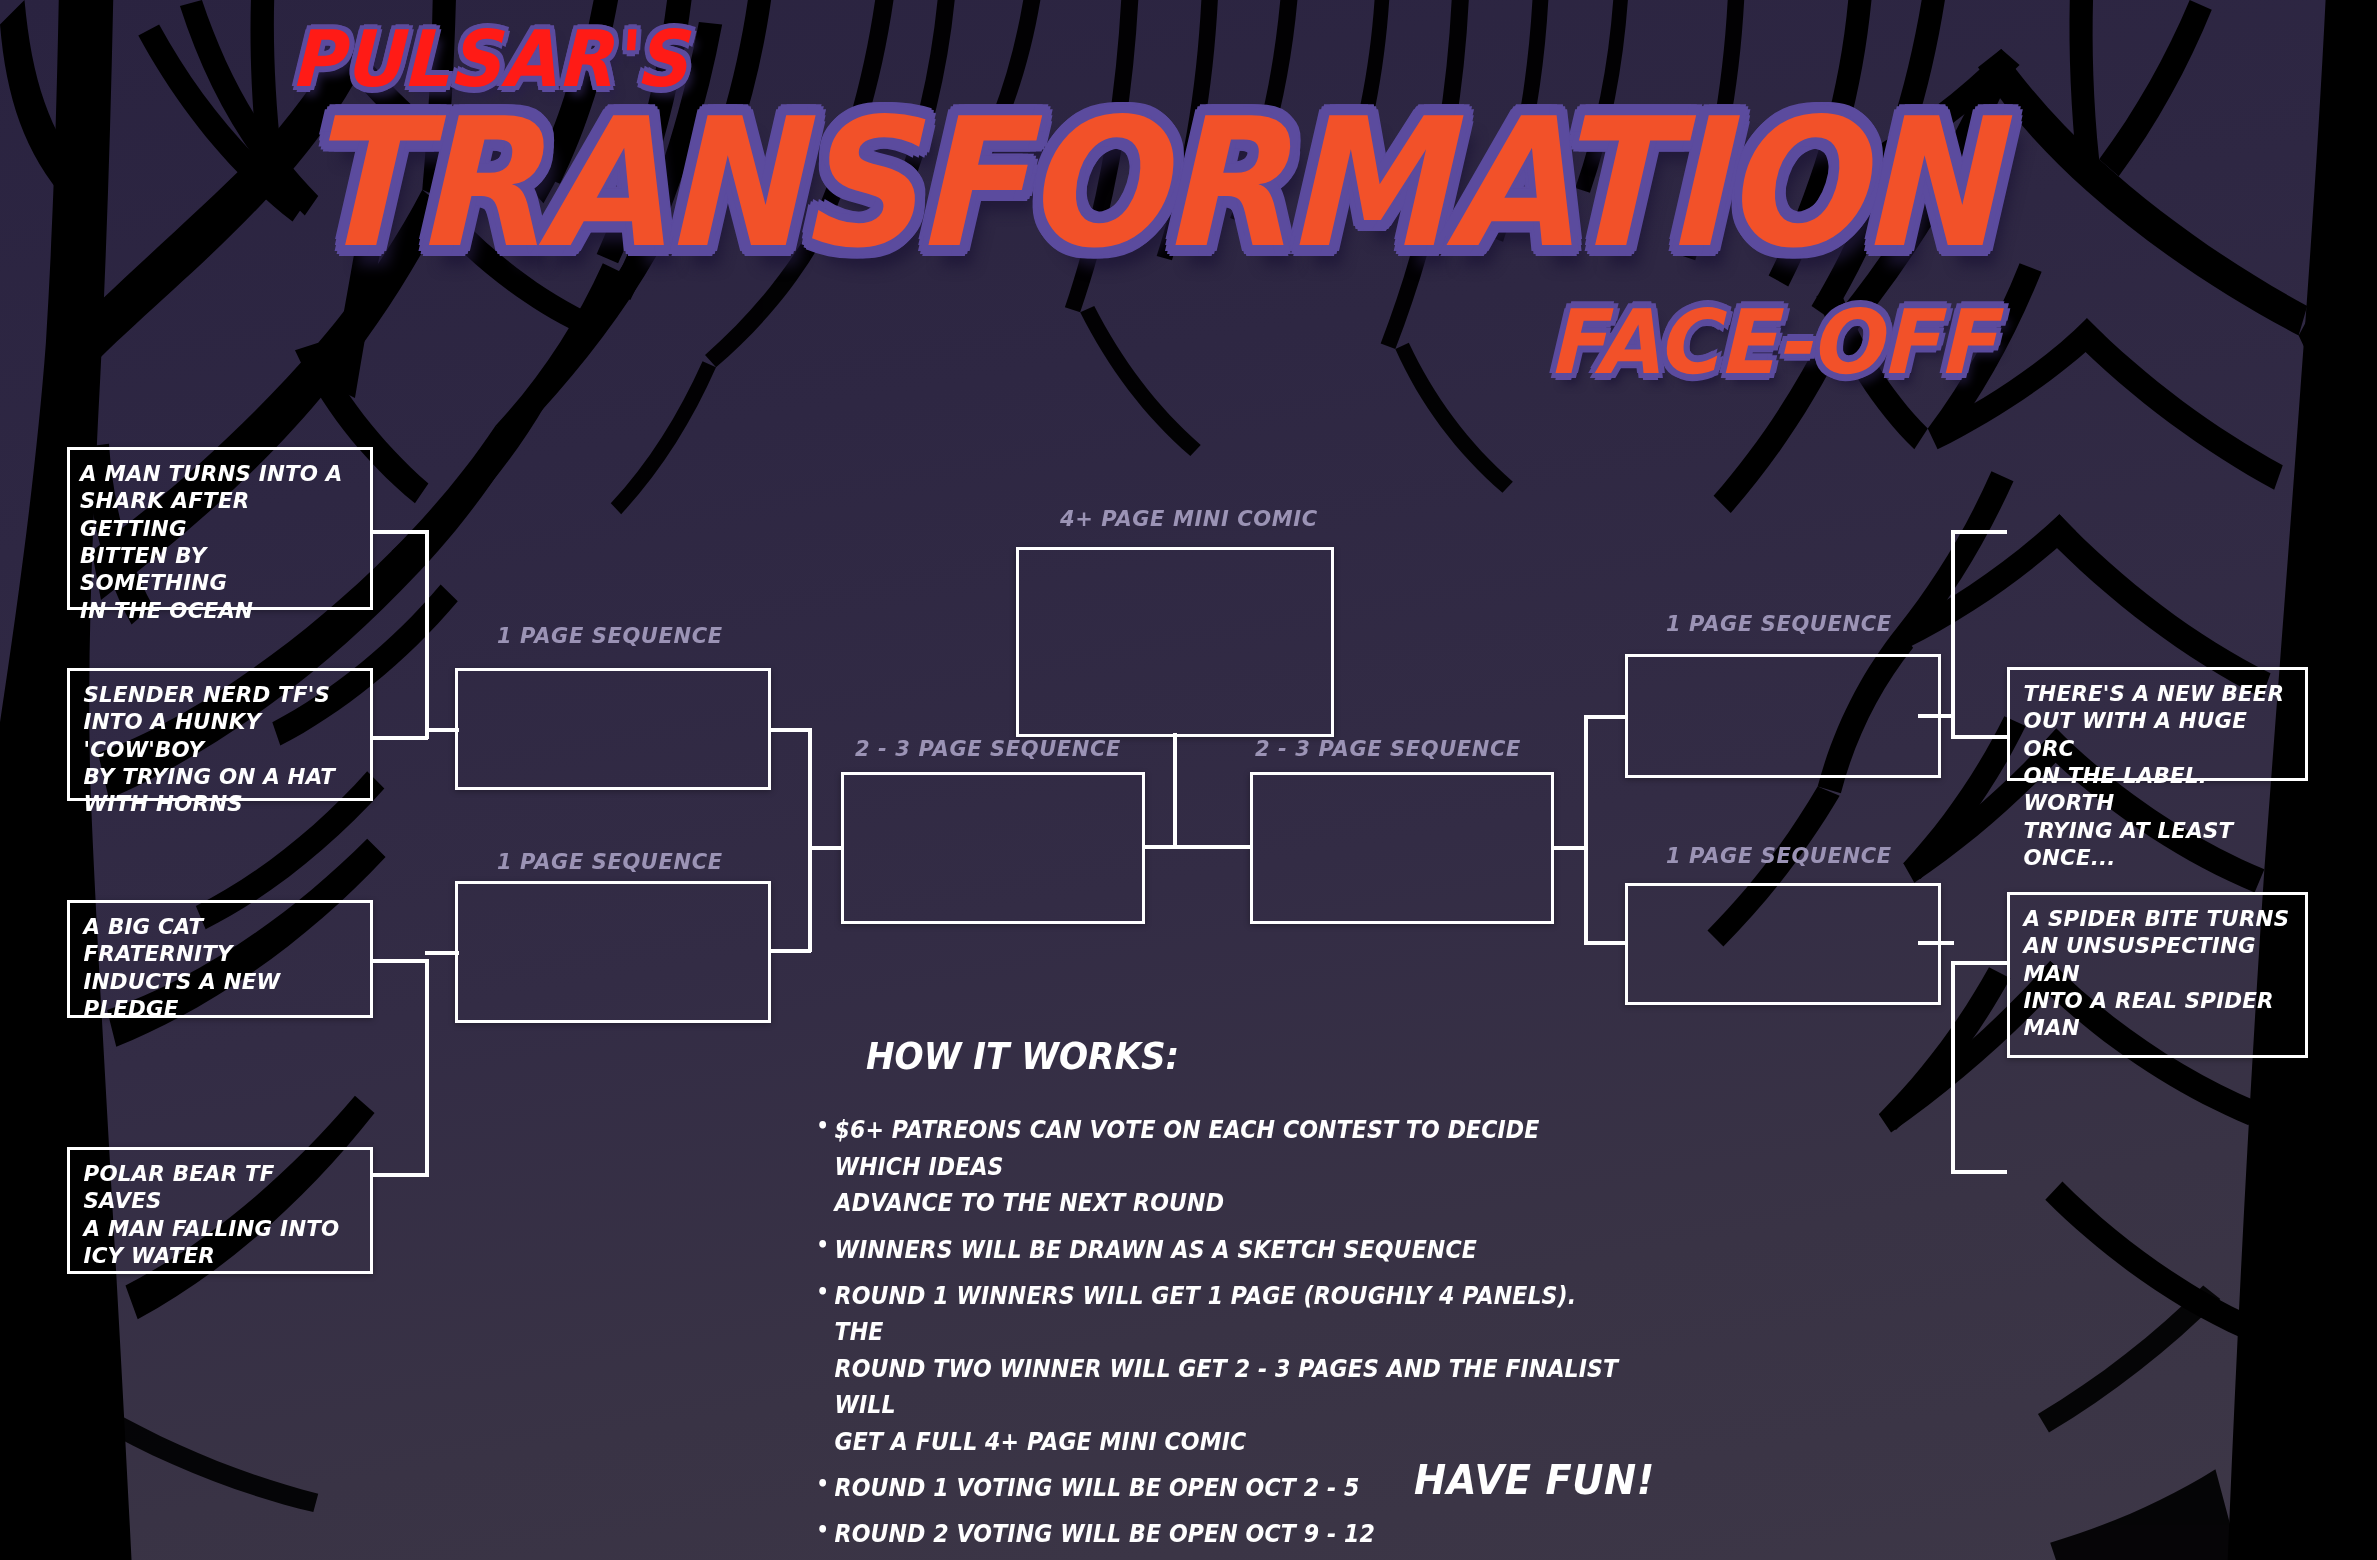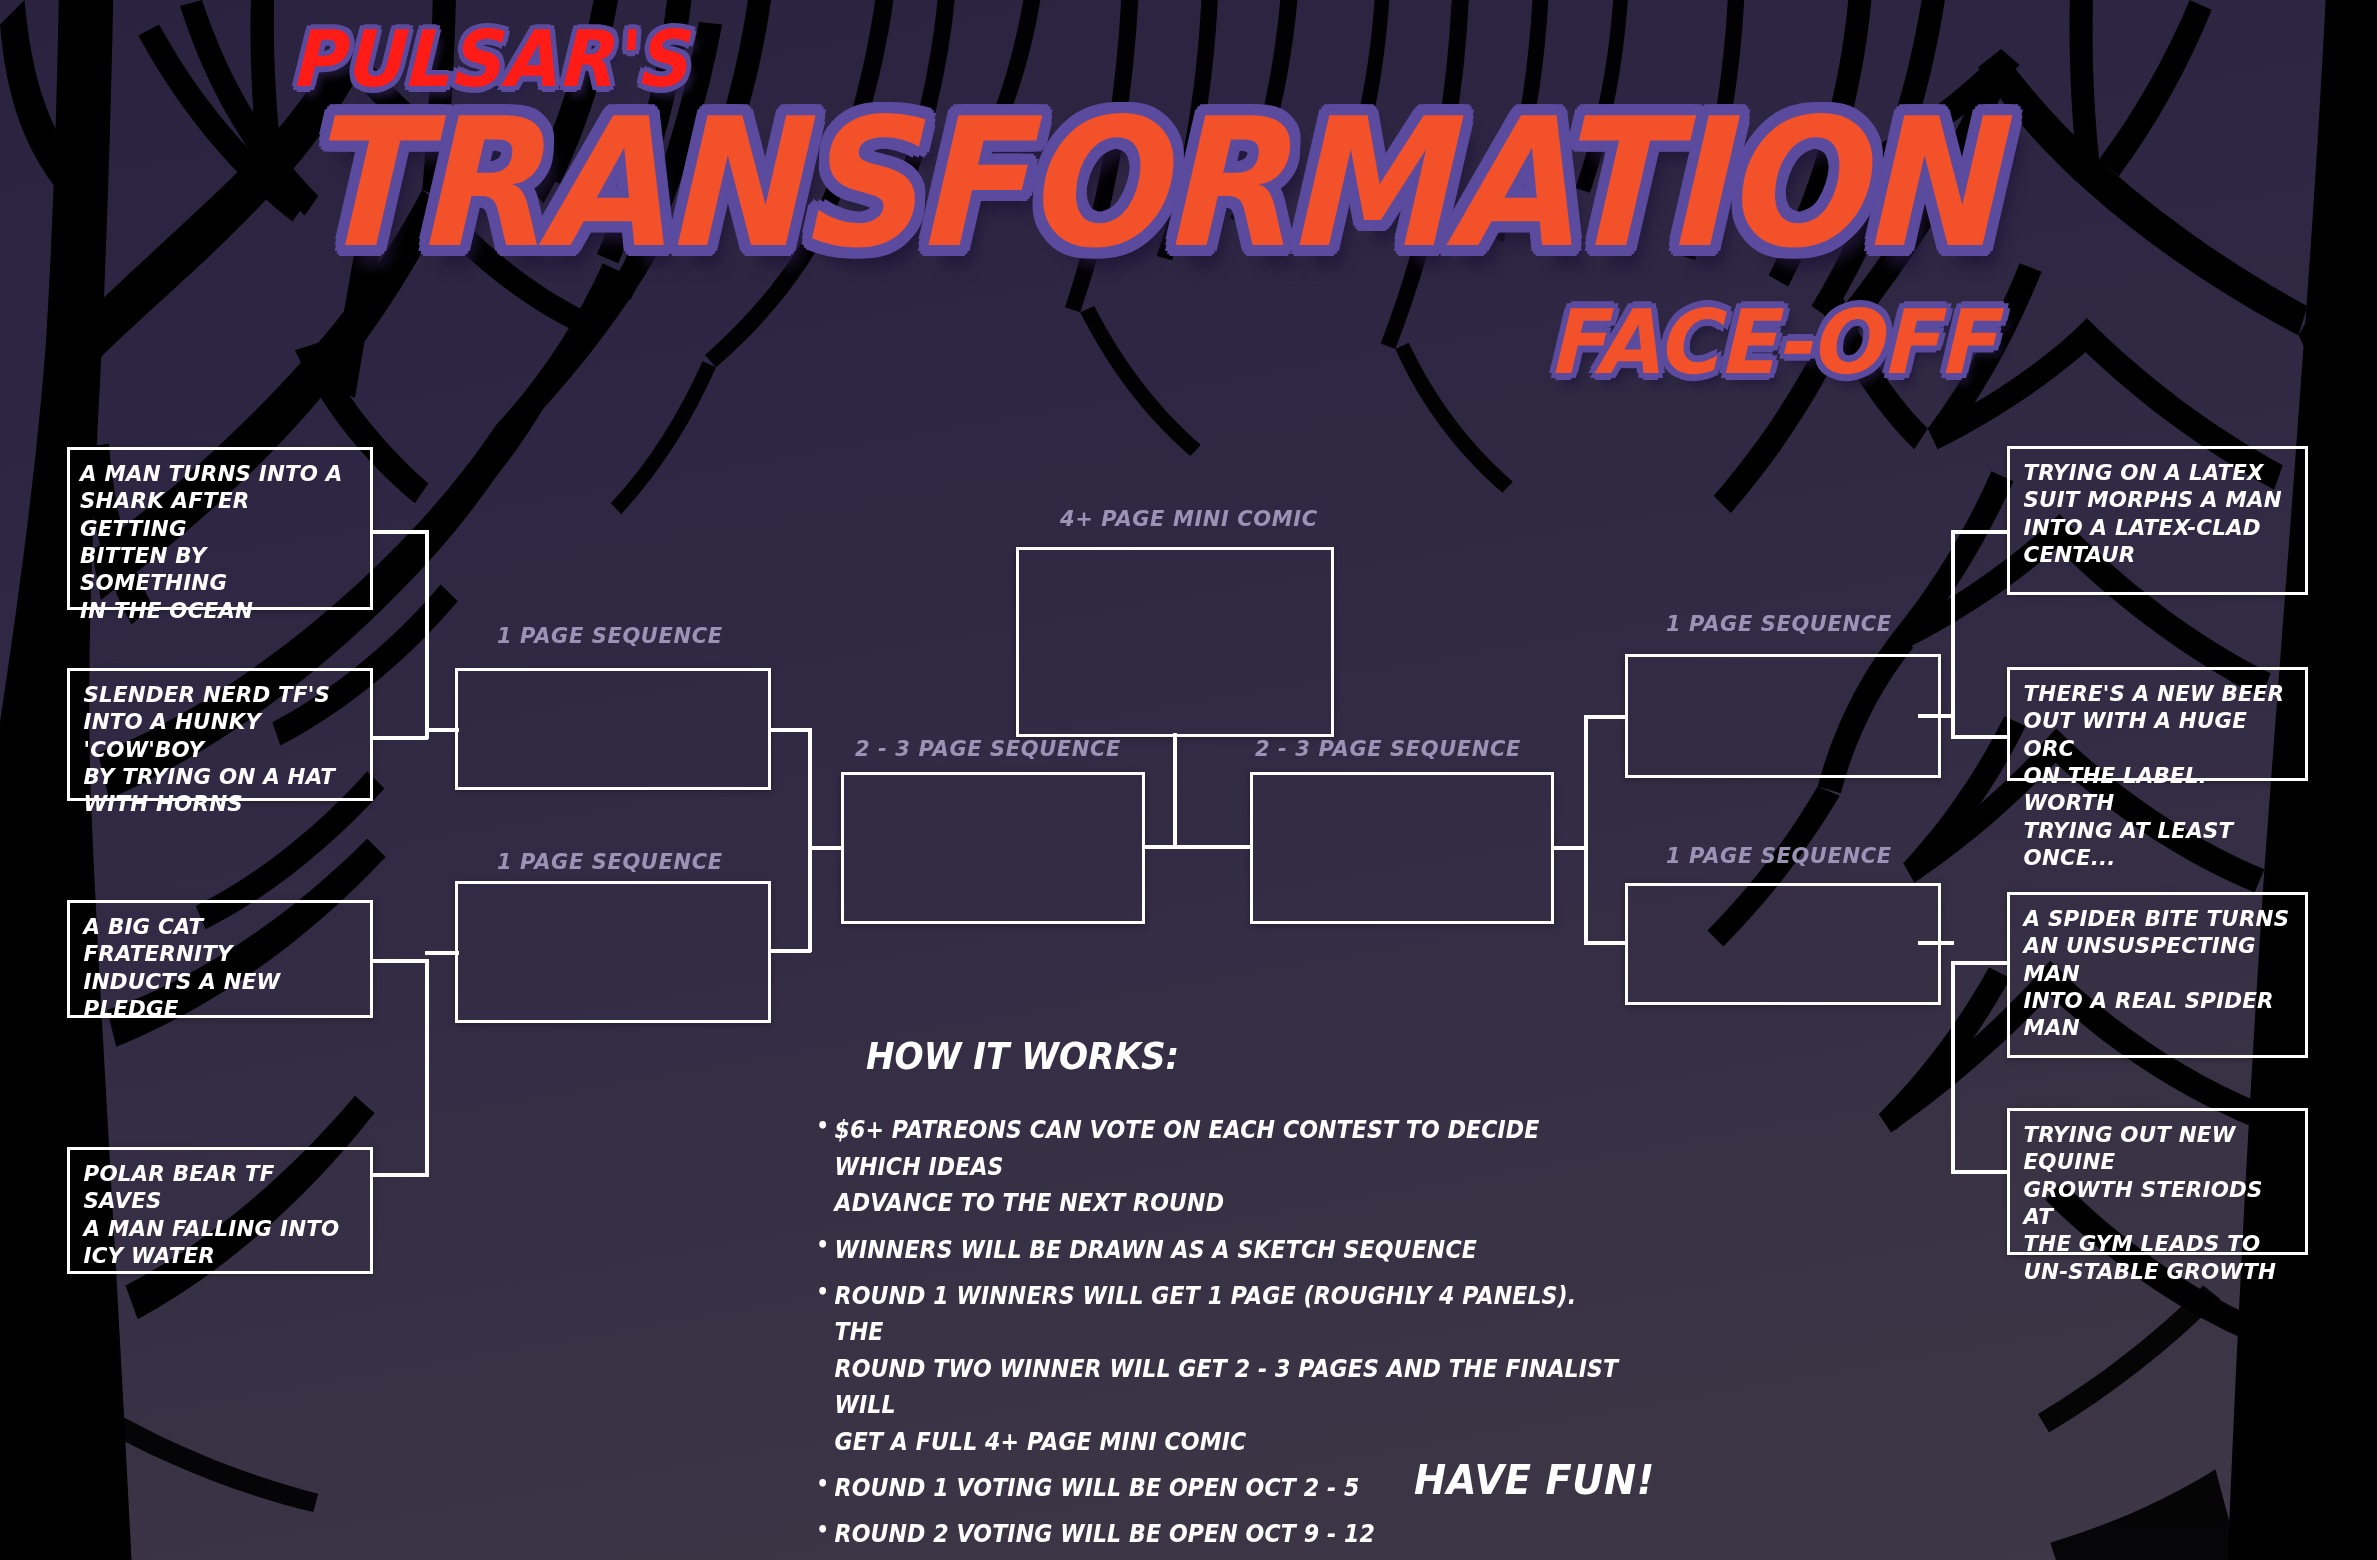--- a/index.html
+++ b/index.html
@@ -265,36 +265,28 @@
   <div class="bbox" style="left:67px;  top:900px; width:306px; height:118px;">A BIG CAT FRATERNITY
 INDUCTS A NEW PLEDGE</div>
   <div class="bbox" style="left:67px;  top:668px; width:306px; height:133px;">SLENDER NERD TF'S
 INTO A HUNKY 'COW'BOY
 BY TRYING ON A HAT
 WITH HORNS</div>
   <div class="bbox" style="left:67px;  top:1115px; width:306px; height:127px;margin-top:32px;">POLAR BEAR TF SAVES
 A MAN FALLING INTO
 ICY WATER</div>
 
-  <div class="bbox" style="left:2007px; top:446px;  width:301px; height:149px;">TRYING ON A LATEX
-SUIT MORPHS A MAN
-INTO A LATEX-CLAD
-CENTAUR</div>
   <div class="bbox" style="left:2007px; top:667px; width:301px; height:114px;">THERE'S A NEW BEER
 OUT WITH A HUGE ORC
 ON THE LABEL. WORTH
 TRYING AT LEAST ONCE...</div>
   <div class="bbox" style="left:2007px; top:892px; width:301px; height:166px;">A SPIDER BITE TURNS
 AN UNSUSPECTING MAN
 INTO A REAL SPIDER
 MAN</div>
-  <div class="bbox" style="left:2007px; top:1108px; width:301px; height:147px;">TRYING OUT NEW EQUINE
-GROWTH STERIODS AT
-THE GYM LEADS TO
-UN-STABLE GROWTH</div>
 
   <div class="bbox empty" style="left:455px;  top:668px; width:316px; height:122px;"></div>
   <div class="bbox empty" style="left:455px;  top:881px; width:316px; height:142px;"></div>
   <div class="bbox empty" style="left:1625px; top:654px; width:316px; height:124px;"></div>
   <div class="bbox empty" style="left:1625px; top:883px; width:316px; height:122px;"></div>
 
   <div class="bbox empty" style="left:841px; top:772px; width:304px; height:152px;"></div>
   <div class="bbox empty" style="left:1250px; top:772px; width:304px; height:152px;"></div>
 
   <div class="bbox empty" style="left:1016px; top:547px; width:318px; height:190px;"></div>

